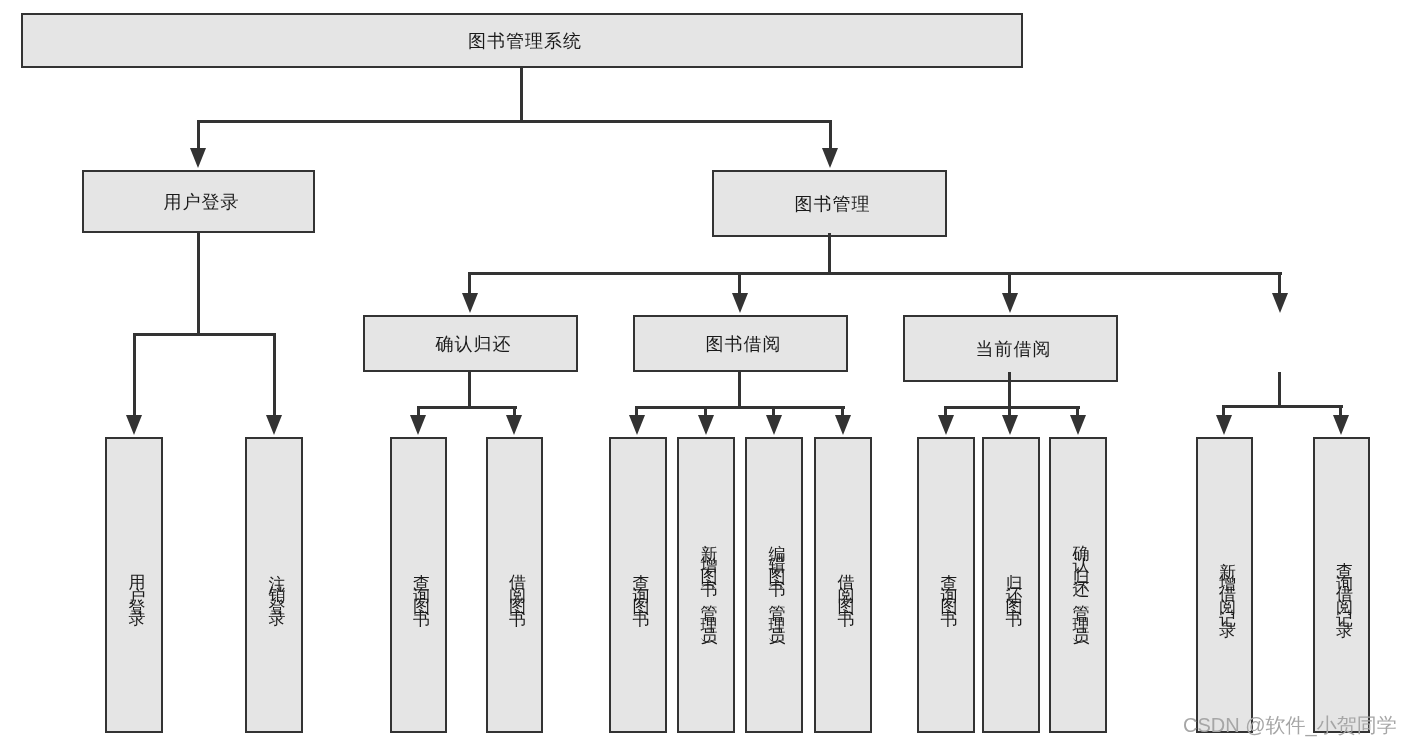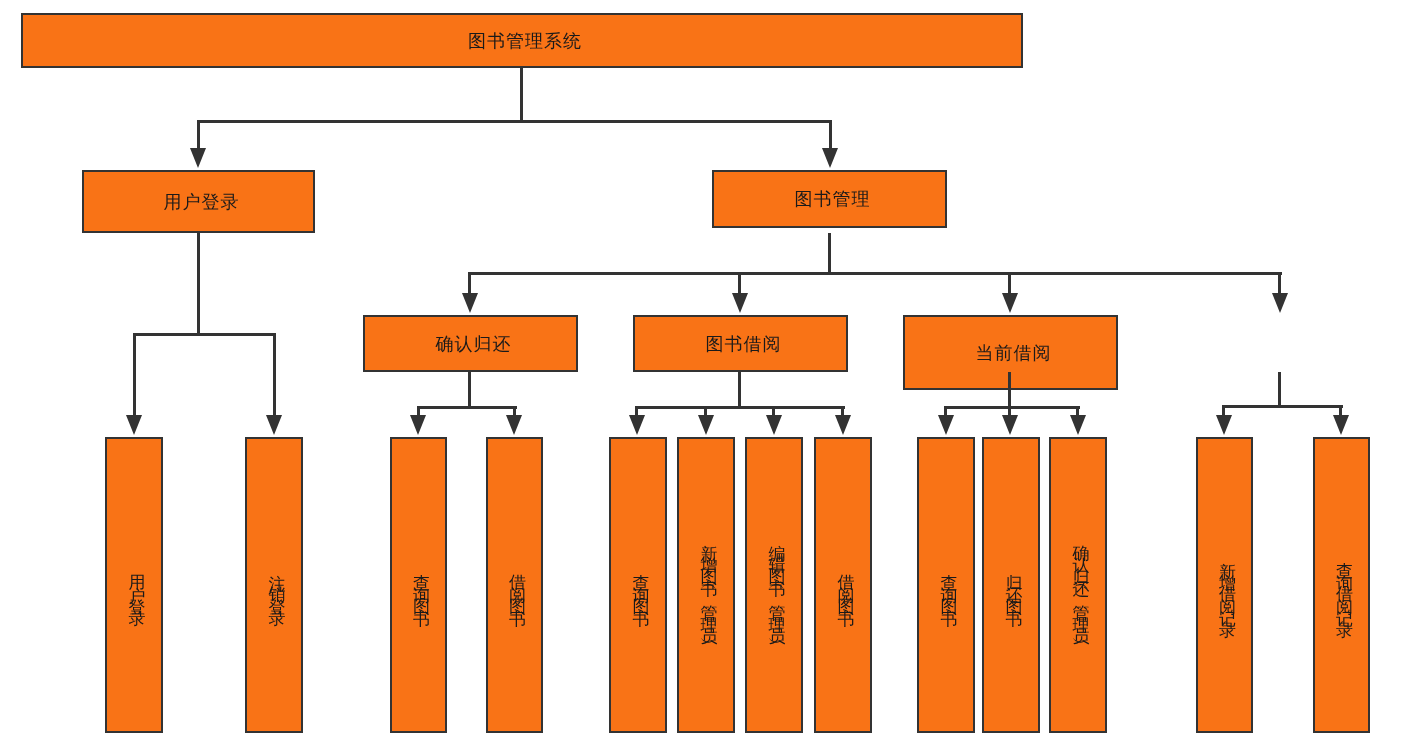--- a/index.html
+++ b/index.html
@@ -7,21 +7,21 @@
   body { font-family:"Liberation Sans","DejaVu Sans",sans-serif; }
   #canvas {
     position:relative;
     width:1405px; height:747px;
     background:#ffffff;
     overflow:hidden;
   }
   .box {
     position:absolute;
     border:2px solid #333333;
-    background:#f97316;
+    background:#e5e5e5;
     display:flex;
     align-items:center;
     justify-content:center;
     color:#1a1a1a;
     font-size:18px;
     letter-spacing:1px;
     white-space:nowrap;
     padding-left:6px;
   }
   .vbox {
@@ -63,21 +63,21 @@
   <div class="vline" style="left:520px; top:68px; width:3px; height:52px;"></div>
   <div class="hline" style="left:197px; top:120px; width:635px; height:3px;"></div>
   <div class="vline" style="left:197px; top:120px; width:3px; height:30px;"></div>
   <div class="arrow" style="left:190px; top:148px;"></div>
   <div class="vline" style="left:829px; top:120px; width:3px; height:30px;"></div>
   <div class="arrow" style="left:822px; top:148px;"></div>
 
   <div class="box" style="left:82px; top:170px; width:233px; height:63px;">
     <span>用户登录</span>
   </div>
-  <div class="box" style="left:712px; top:170px; width:235px; height:58px;">
+  <div class="box" style="left:712px; top:170px; width:235px; height:67px;">
     <span>图书管理</span>
   </div>
 
   <div class="vline" style="left:197px; top:233px; width:3px; height:100px;"></div>
   <div class="hline" style="left:133px; top:333px; width:143px; height:3px;"></div>
   <div class="vline" style="left:133px; top:333px; width:3px; height:82px;"></div>
   <div class="arrow" style="left:126px; top:415px;"></div>
   <div class="vline" style="left:273px; top:333px; width:3px; height:82px;"></div>
   <div class="arrow" style="left:266px; top:415px;"></div>
 
@@ -98,21 +98,21 @@
   <div class="arrow" style="left:1002px; top:293px;"></div>
   <div class="vline" style="left:1278px; top:272px; width:3px; height:23px;"></div>
   <div class="arrow" style="left:1272px; top:293px;"></div>
 
   <div class="box" style="left:363px; top:315px; width:215px; height:57px;">
     <span>确认归还</span>
   </div>
   <div class="box" style="left:633px; top:315px; width:215px; height:57px;">
     <span>图书借阅</span>
   </div>
-  <div class="box" style="left:903px; top:315px; width:215px; height:75px;">
+  <div class="box" style="left:903px; top:315px; width:215px; height:67px;">
     <span>当前借阅</span>
   </div>
 
   <div class="vline" style="left:468px; top:372px; width:3px; height:34px;"></div>
   <div class="hline" style="left:417px; top:406px; width:100px; height:3px;"></div>
   <div class="vline" style="left:417px; top:406px; width:3px; height:9px;"></div>
   <div class="arrow" style="left:410px; top:415px;"></div>
   <div class="vline" style="left:513px; top:406px; width:3px; height:9px;"></div>
   <div class="arrow" style="left:506px; top:415px;"></div>
 
@@ -173,14 +173,15 @@
   <div class="vline" style="left:1339px; top:405px; width:3px; height:10px;"></div>
   <div class="arrow" style="left:1333px; top:415px;"></div>
 
   <div class="box vbox" style="left:1196px; top:437px; width:57px; height:296px;">
     <span class="vlabel">新增借阅记录</span>
   </div>
   <div class="box vbox" style="left:1313px; top:437px; width:57px; height:296px;">
     <span class="vlabel">查询借阅记录</span>
   </div>
 
+  <div class="watermark">CSDN @软件_小贺同学</div>
 
 </div>
 
 </body></html>

